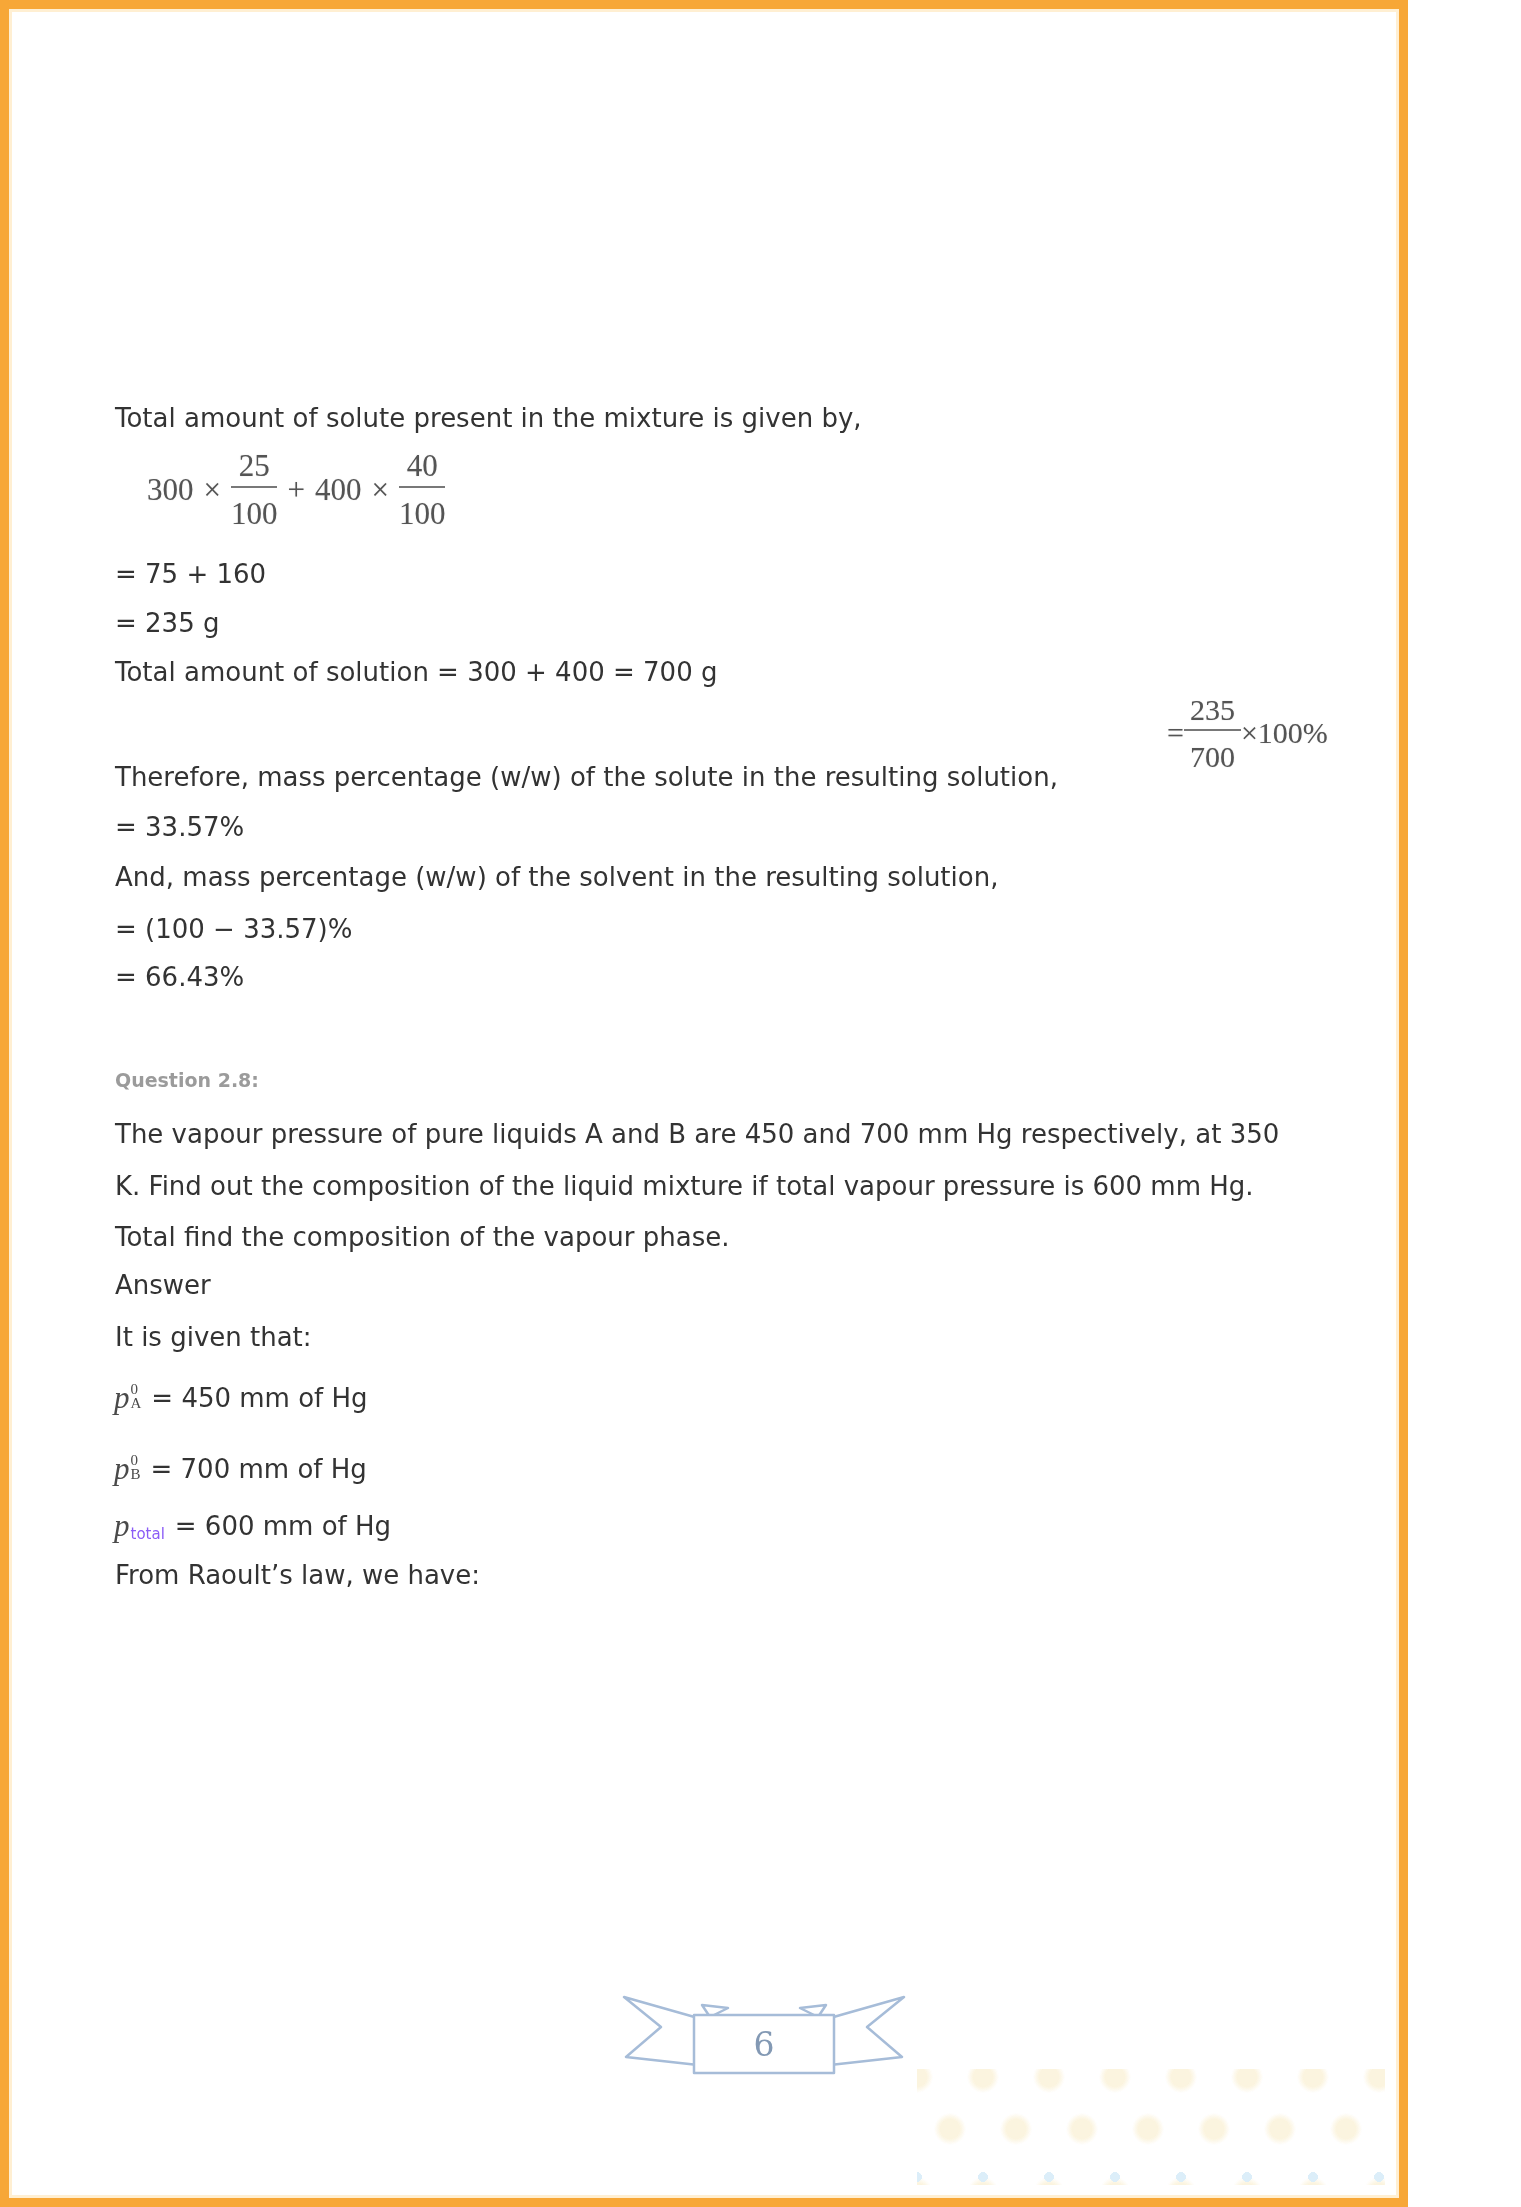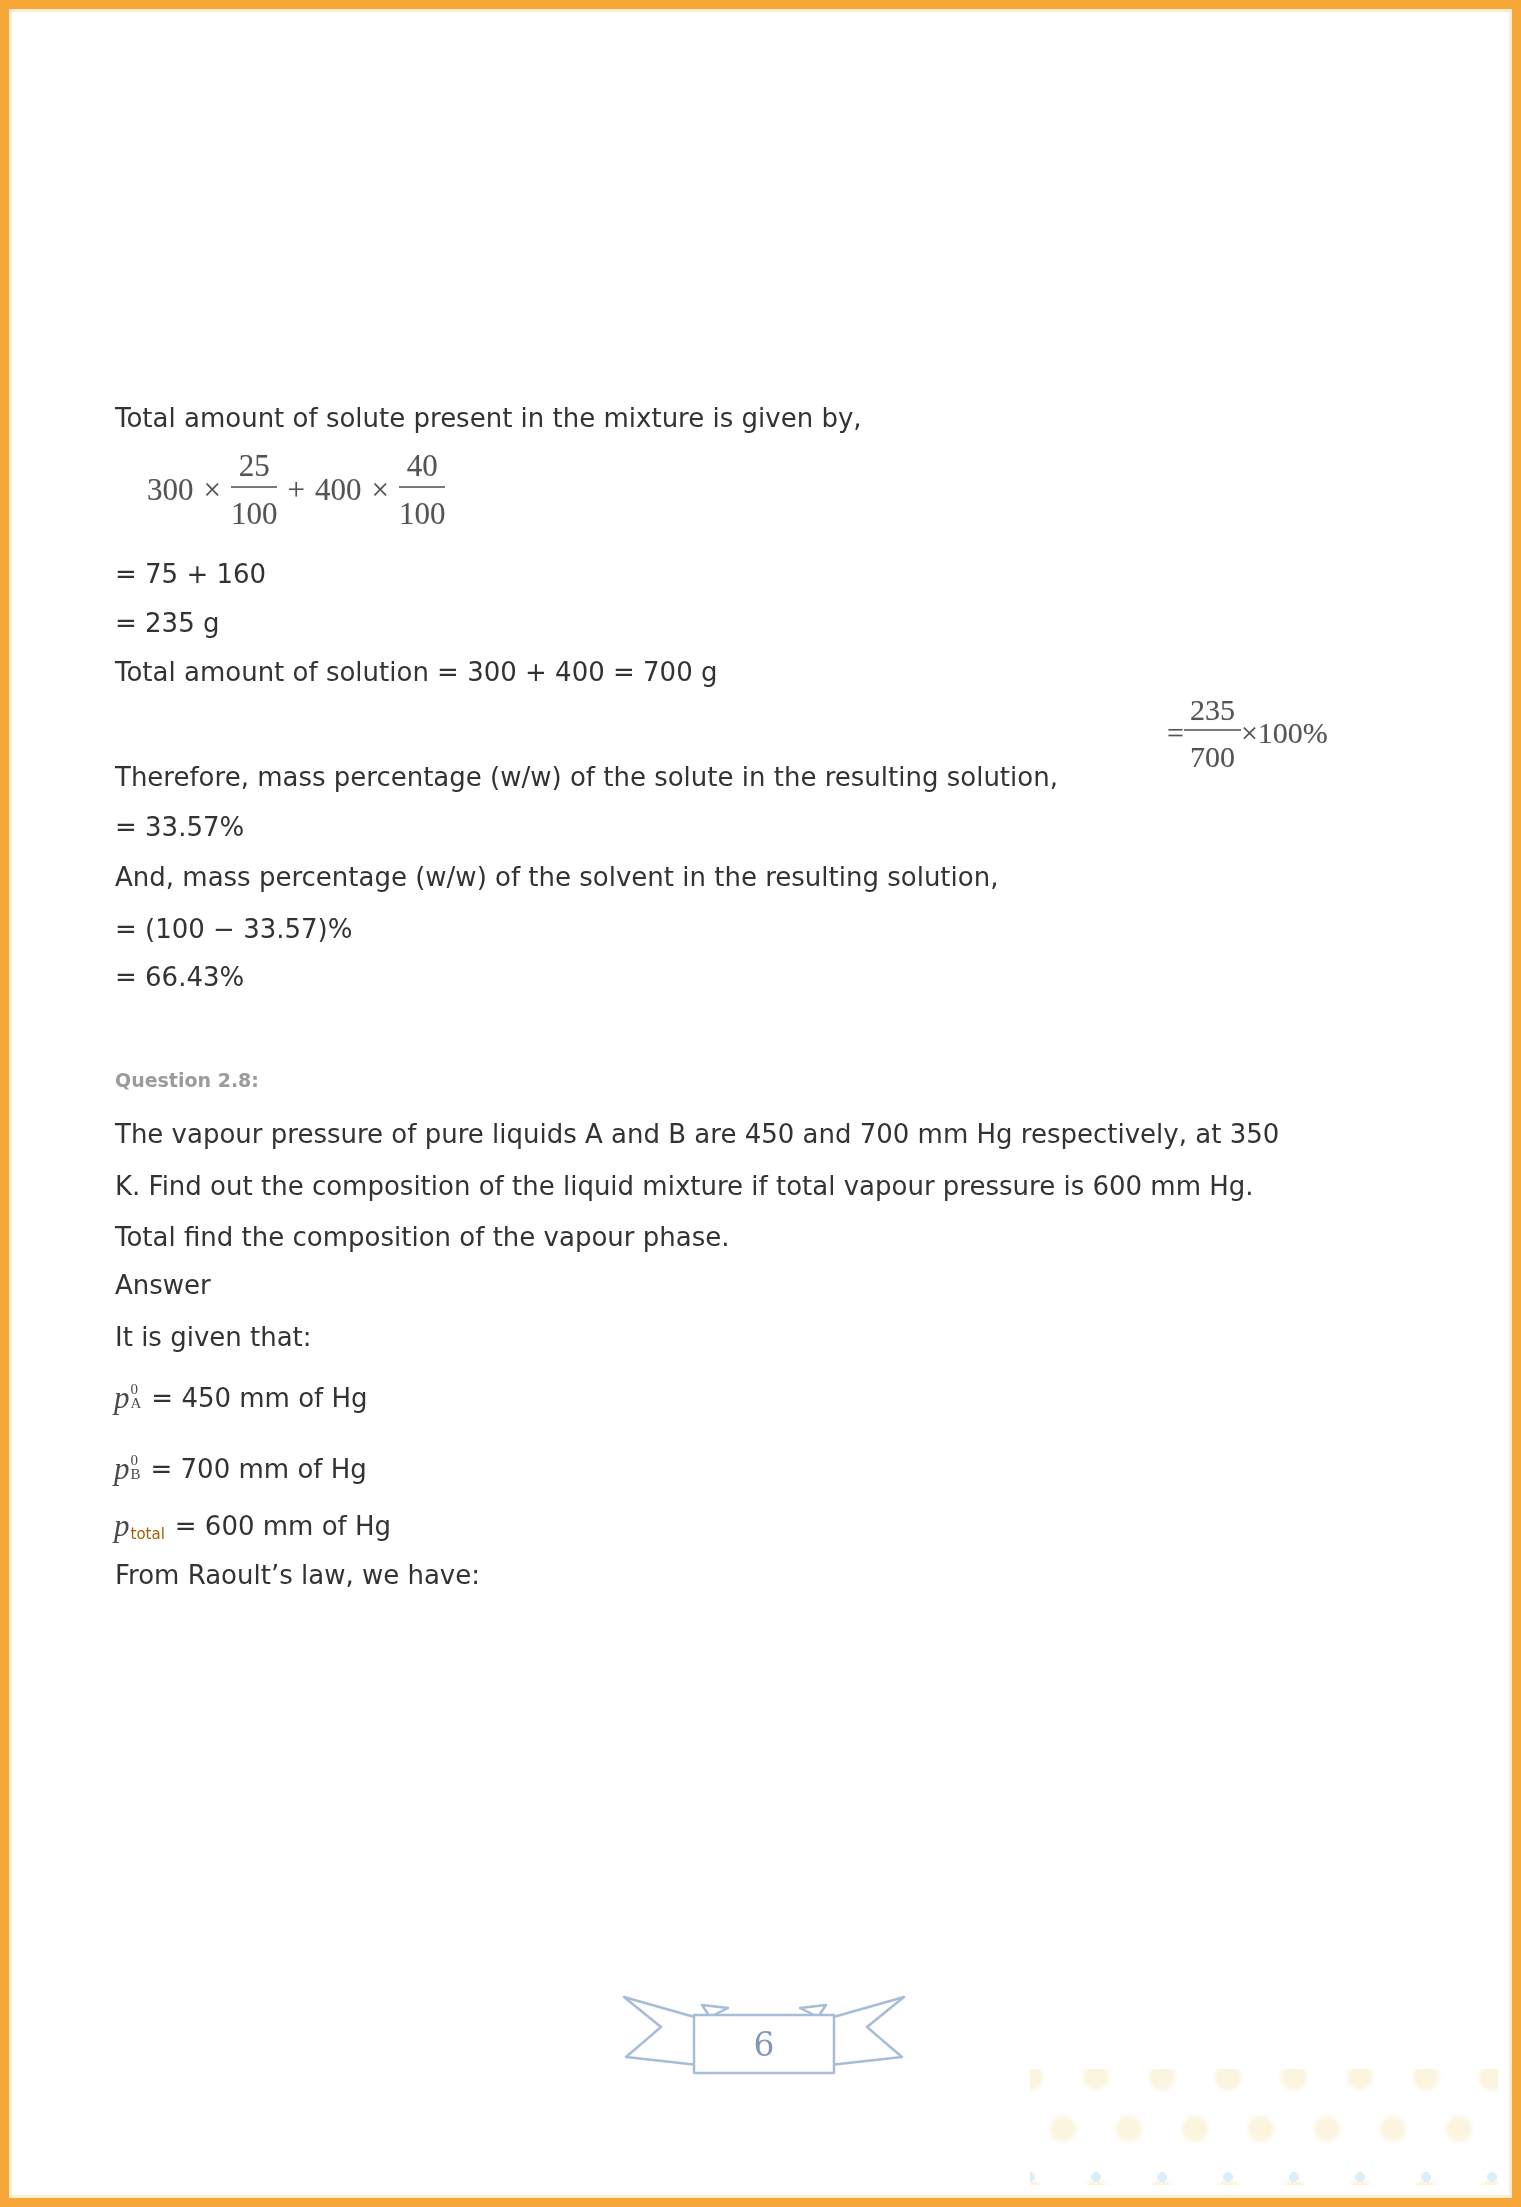--- a/index.html
+++ b/index.html
@@ -1,18 +1,18 @@
 <!DOCTYPE html>
 <html><head>
 <meta charset="utf-8">
 <style>
   html,body{margin:0;padding:0;background:#ffffff;}
   .page{
     position:relative;
-    width:1521px;height:2207px;
+    width:1408px;height:2207px;
     box-sizing:border-box;
     background:#ffffff;
     border:9px solid #F7A737;
     box-shadow: inset 0 0 0 3px #FFEFD2;
     overflow:hidden;
     font-family:"DejaVu Sans","Liberation Sans",sans-serif;
     color:#333333;
   }
   .line{
     position:absolute;
@@ -73,21 +73,21 @@
     font-size:15px;
     line-height:14px;
     font-style:normal;
     transform:translateY(-2px);
     margin-left:1px;
   }
   .psub-inline{
     font-size:15px;
     font-family:"DejaVu Sans","Liberation Sans",sans-serif;
     font-style:normal;
-    color:#a16207;
+    color:#8b5cf6;
     transform:translateY(8px);
     margin-left:1px;
   }
   .ribbon{position:absolute;left:605px;top:1972px;}
   .watermark{
     position:absolute;
     right:14px;
     bottom:13px;
     width:468px;
     height:116px;

